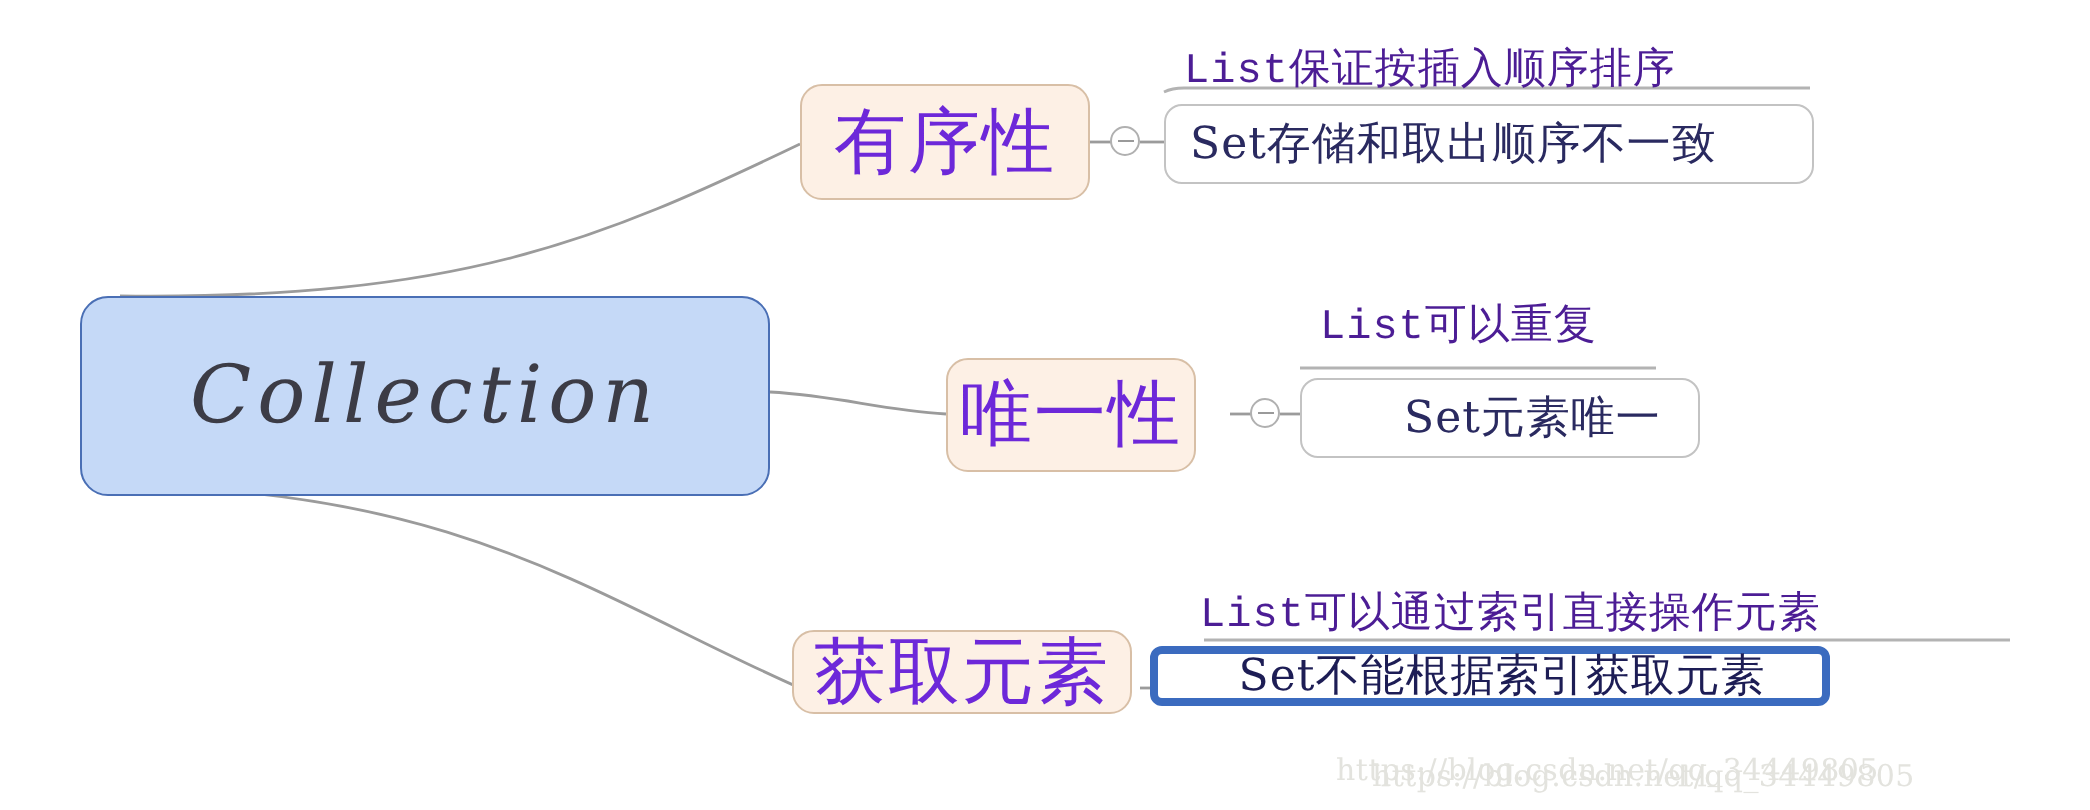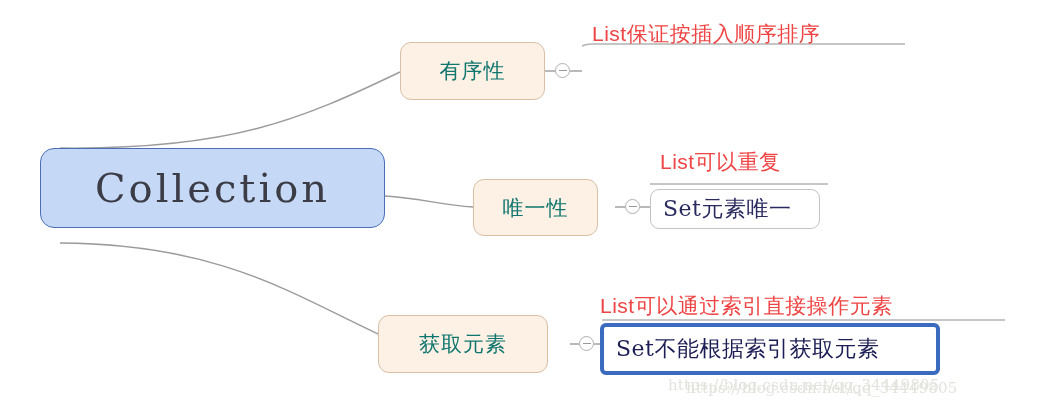--- a/index.html
+++ b/index.html
@@ -23,28 +23,29 @@
     height: 405px;
     pointer-events: none;
   }
 
   
   .root-node {
     position: absolute;
     left: 40px;
     top: 148px;
     width: 345px;
-    height: 80px;
+    height: 100px;
     background: #c5d9f7;
     border: 1.6px solid #4a6fb5;
     border-radius: 14px;
     box-sizing: border-box;
     display: flex;
     align-items: center;
     justify-content: center;
+    font-style: italic;
   }
   .root-label {
     font-family: "DejaVu Serif", "Liberation Serif", serif;
     font-size: 40px;
     letter-spacing: 3px;
     color: #3c3c46;
     white-space: nowrap;
   }
 
   
@@ -53,22 +54,22 @@
     background: #fdf0e5;
     border: 1.4px solid #d8bfa6;
     border-radius: 11px;
     box-sizing: border-box;
     display: flex;
     align-items: center;
     justify-content: center;
   }
   .branch-label {
     font-family: Liberation Mono, monospace;
-    font-size: 21px;
-    color: #0f766e;
+    font-size: 36px;
+    color: #6d28d9;
     white-space: nowrap;
     letter-spacing: 1px;
   }
 
   
   .toggle {
     position: absolute;
     width: 15px;
     height: 15px;
     border: 1.2px solid #b0b0b0;
@@ -82,23 +83,23 @@
     left: 2.5px;
     top: 6px;
     width: 8px;
     height: 1.2px;
     background: #9a9a9a;
   }
 
   
   .leaf-top {
     position: absolute;
-    font-family: Liberation Sans, sans-serif;
+    font-family: Liberation Mono, monospace;
     font-size: 21px;
-    color: #ef4444;
+    color: #4c1d95;
     white-space: nowrap;
     letter-spacing: 0.5px;
   }
 
   
   .leaf-box {
     position: absolute;
     border: 1.4px solid #c3c3c3;
     border-radius: 9px;
     box-sizing: border-box;
@@ -162,39 +163,42 @@
     <span class="root-label">Collection</span>
   </div>
 
   <div class="branch-node" style="left:400px; top:42px; width:145px; height:58px;">
     <span class="branch-label">有序性</span>
   </div>
   <div class="toggle" style="left:555px; top:63px;"></div>
 
   <span class="leaf-top" style="left:592px; top:20px;">List保证按插入顺序排序</span>
 
+  <div class="leaf-box" style="left:582px; top:52px; width:325px; height:40px;">
+    <span class="leaf-text">Set存储和取出顺序不一致</span>
+  </div>
 
   <div class="branch-node" style="left:473px; top:179px; width:125px; height:57px;">
     <span class="branch-label">唯一性</span>
   </div>
   <div class="toggle" style="left:625px; top:199px;"></div>
 
   <span class="leaf-top" style="left:660px; top:148px;">List可以重复</span>
 
-  <div class="leaf-box" style="left:650px; top:189px; width:170px; height:40px;">
+  <div class="leaf-box" style="left:650px; top:189px; width:200px; height:40px;padding-left:39px;">
     <span class="leaf-text">Set元素唯一</span>
   </div>
 
-  <div class="branch-node" style="left:378px; top:315px; width:170px; height:58px;">
+  <div class="branch-node" style="left:396px; top:315px; width:170px; height:42px;">
     <span class="branch-label">获取元素</span>
   </div>
   <div class="toggle" style="left:579px; top:336px;"></div>
 
   <span class="leaf-top" style="left:600px; top:292px;">List可以通过索引直接操作元素</span>
 
-  <div class="leaf-box selected" style="left:600px; top:323px; width:340px; height:52px;">
+  <div class="leaf-box selected" style="left:575px; top:323px; width:340px; height:30px;justify-content:center;">
     <span class="leaf-text">Set不能根据索引获取元素</span>
   </div>
 
   <span class="watermark" style="left:668px; top:376px;">https://blog.csdn.net/qq_34449805</span>
   <span class="watermark" style="left:686px; top:379px;">https://blog.csdn.net/qq_34449805</span>
 
 </div>
 
 </body></html>

